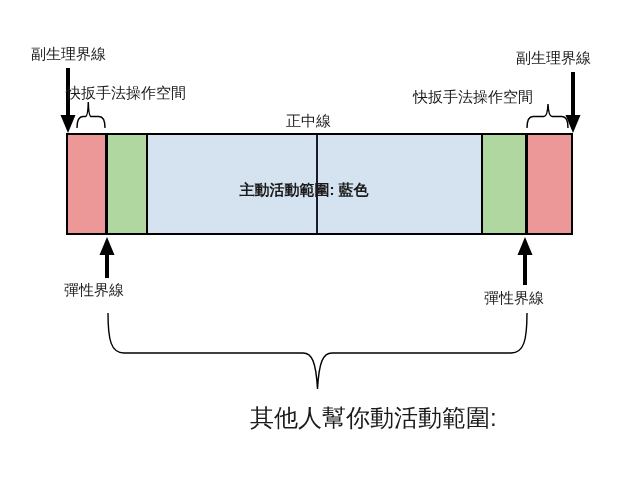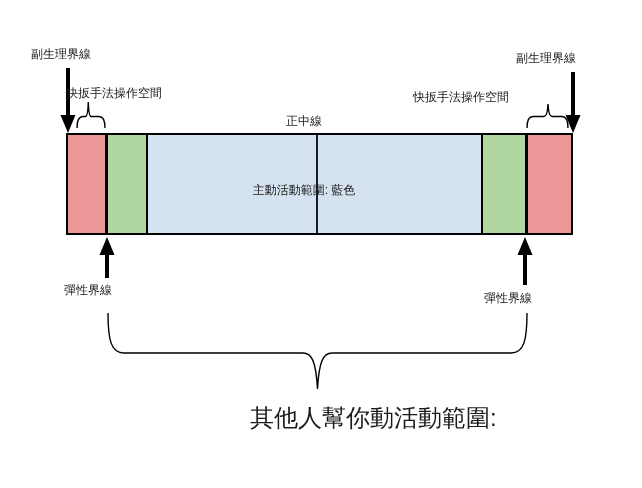--- a/index.html
+++ b/index.html
@@ -1,29 +1,29 @@
 <!DOCTYPE html>
 <html><head>
 <meta charset="utf-8">
 <style>
   html,body{margin:0;padding:0;background:#fff;}
   .canvas{
     position:relative;width:642px;height:488px;background:#fff;overflow:hidden;
     font-family:"Liberation Sans",sans-serif;color:#1a1a1a;
   }
   .abs{position:absolute;}
-  .label{font-size:12px;line-height:22px;white-space:nowrap;color:#1a1a1a;}
+  .label{font-size:15px;line-height:22px;white-space:nowrap;color:#1a1a1a;}
   .seg{position:absolute;top:133px;height:102px;}
   .vline{position:absolute;top:133px;height:102px;background:#000;}
   .bar-border{
     position:absolute;left:66px;top:133px;width:507px;height:102px;
     box-sizing:border-box;border:2px solid #000;background:transparent;pointer-events:none;
   }
   .midline{position:absolute;left:316px;top:135px;width:2px;height:98px;background:#1a1a2e;}
-  .active-label{position:absolute;left:124px;top:179px;width:360px;text-align:center;}
+  .active-label{position:absolute;left:124px;top:179px;width:360px;text-align:center;font-weight:bold;}
   .assisted{position:absolute;left:250px;top:402px;font-size:24px;line-height:31px;}
   svg.overlay{position:absolute;left:0;top:0;width:642px;height:488px;pointer-events:none;}
 </style>
 </head>
 <body>
 
 <div class="canvas">
 
   <div class="seg" style="left: 66px; width: 41px; background-color: rgb(236, 151, 152);"></div>
   <div class="seg" style="left: 107px; width: 40px; background-color: rgb(175, 215, 159);"></div>

